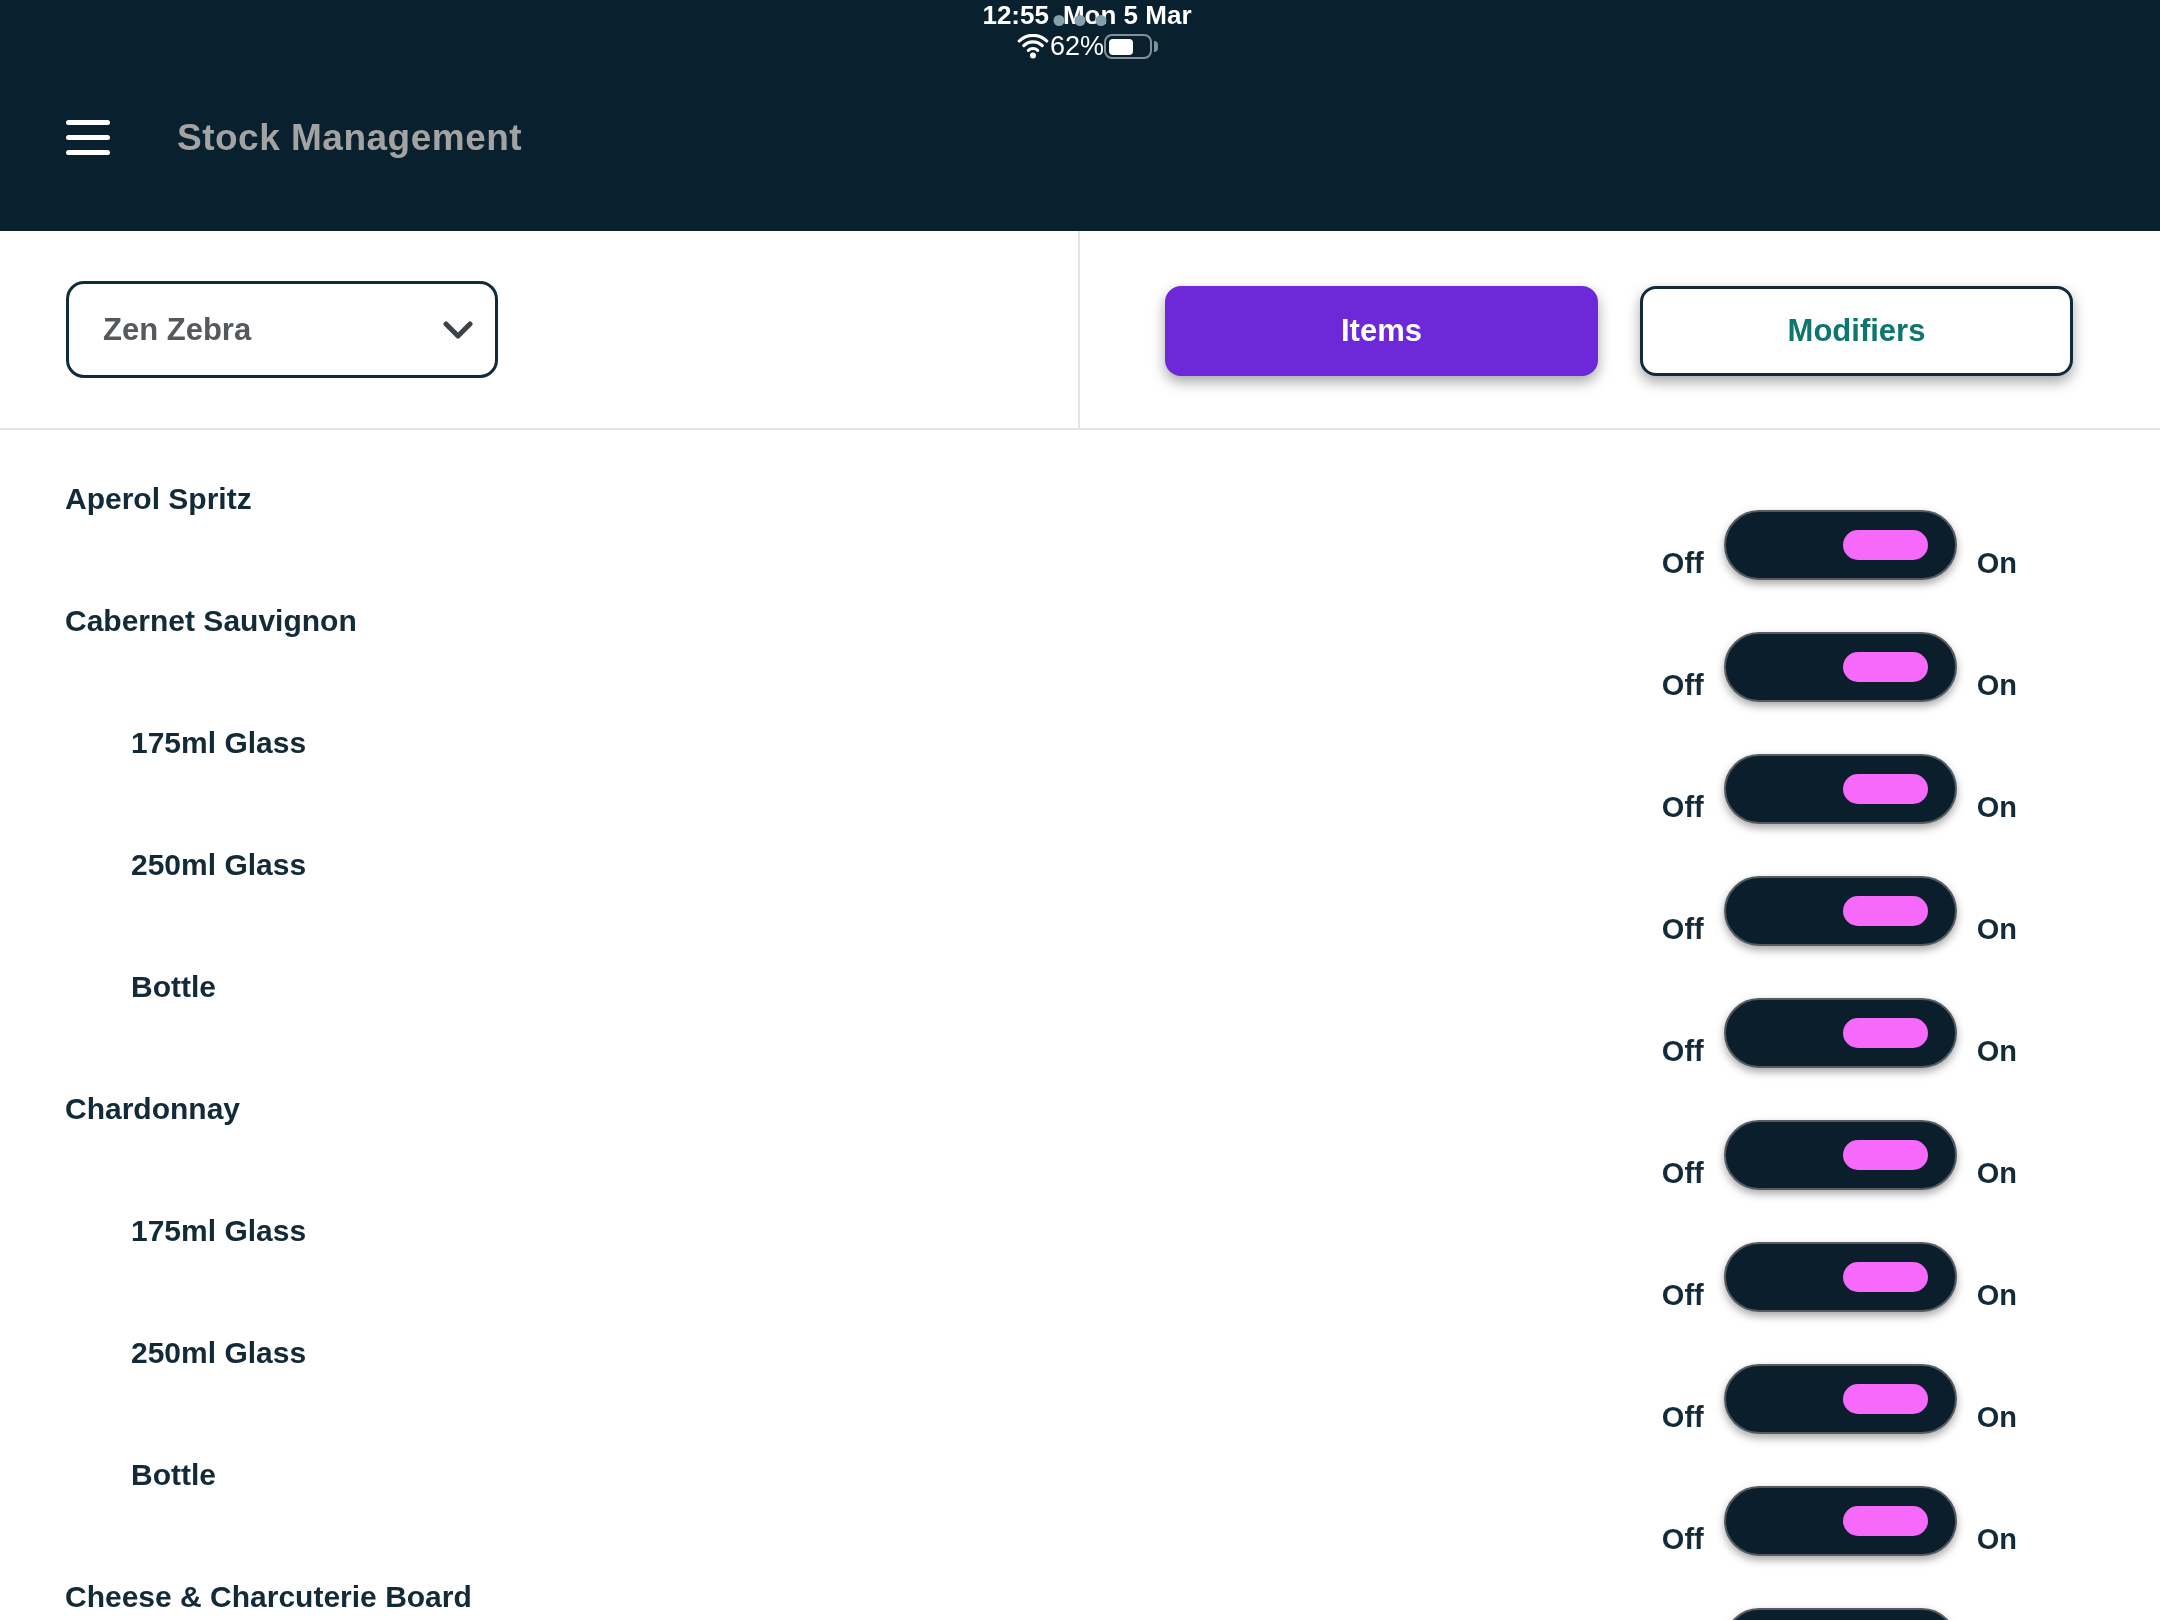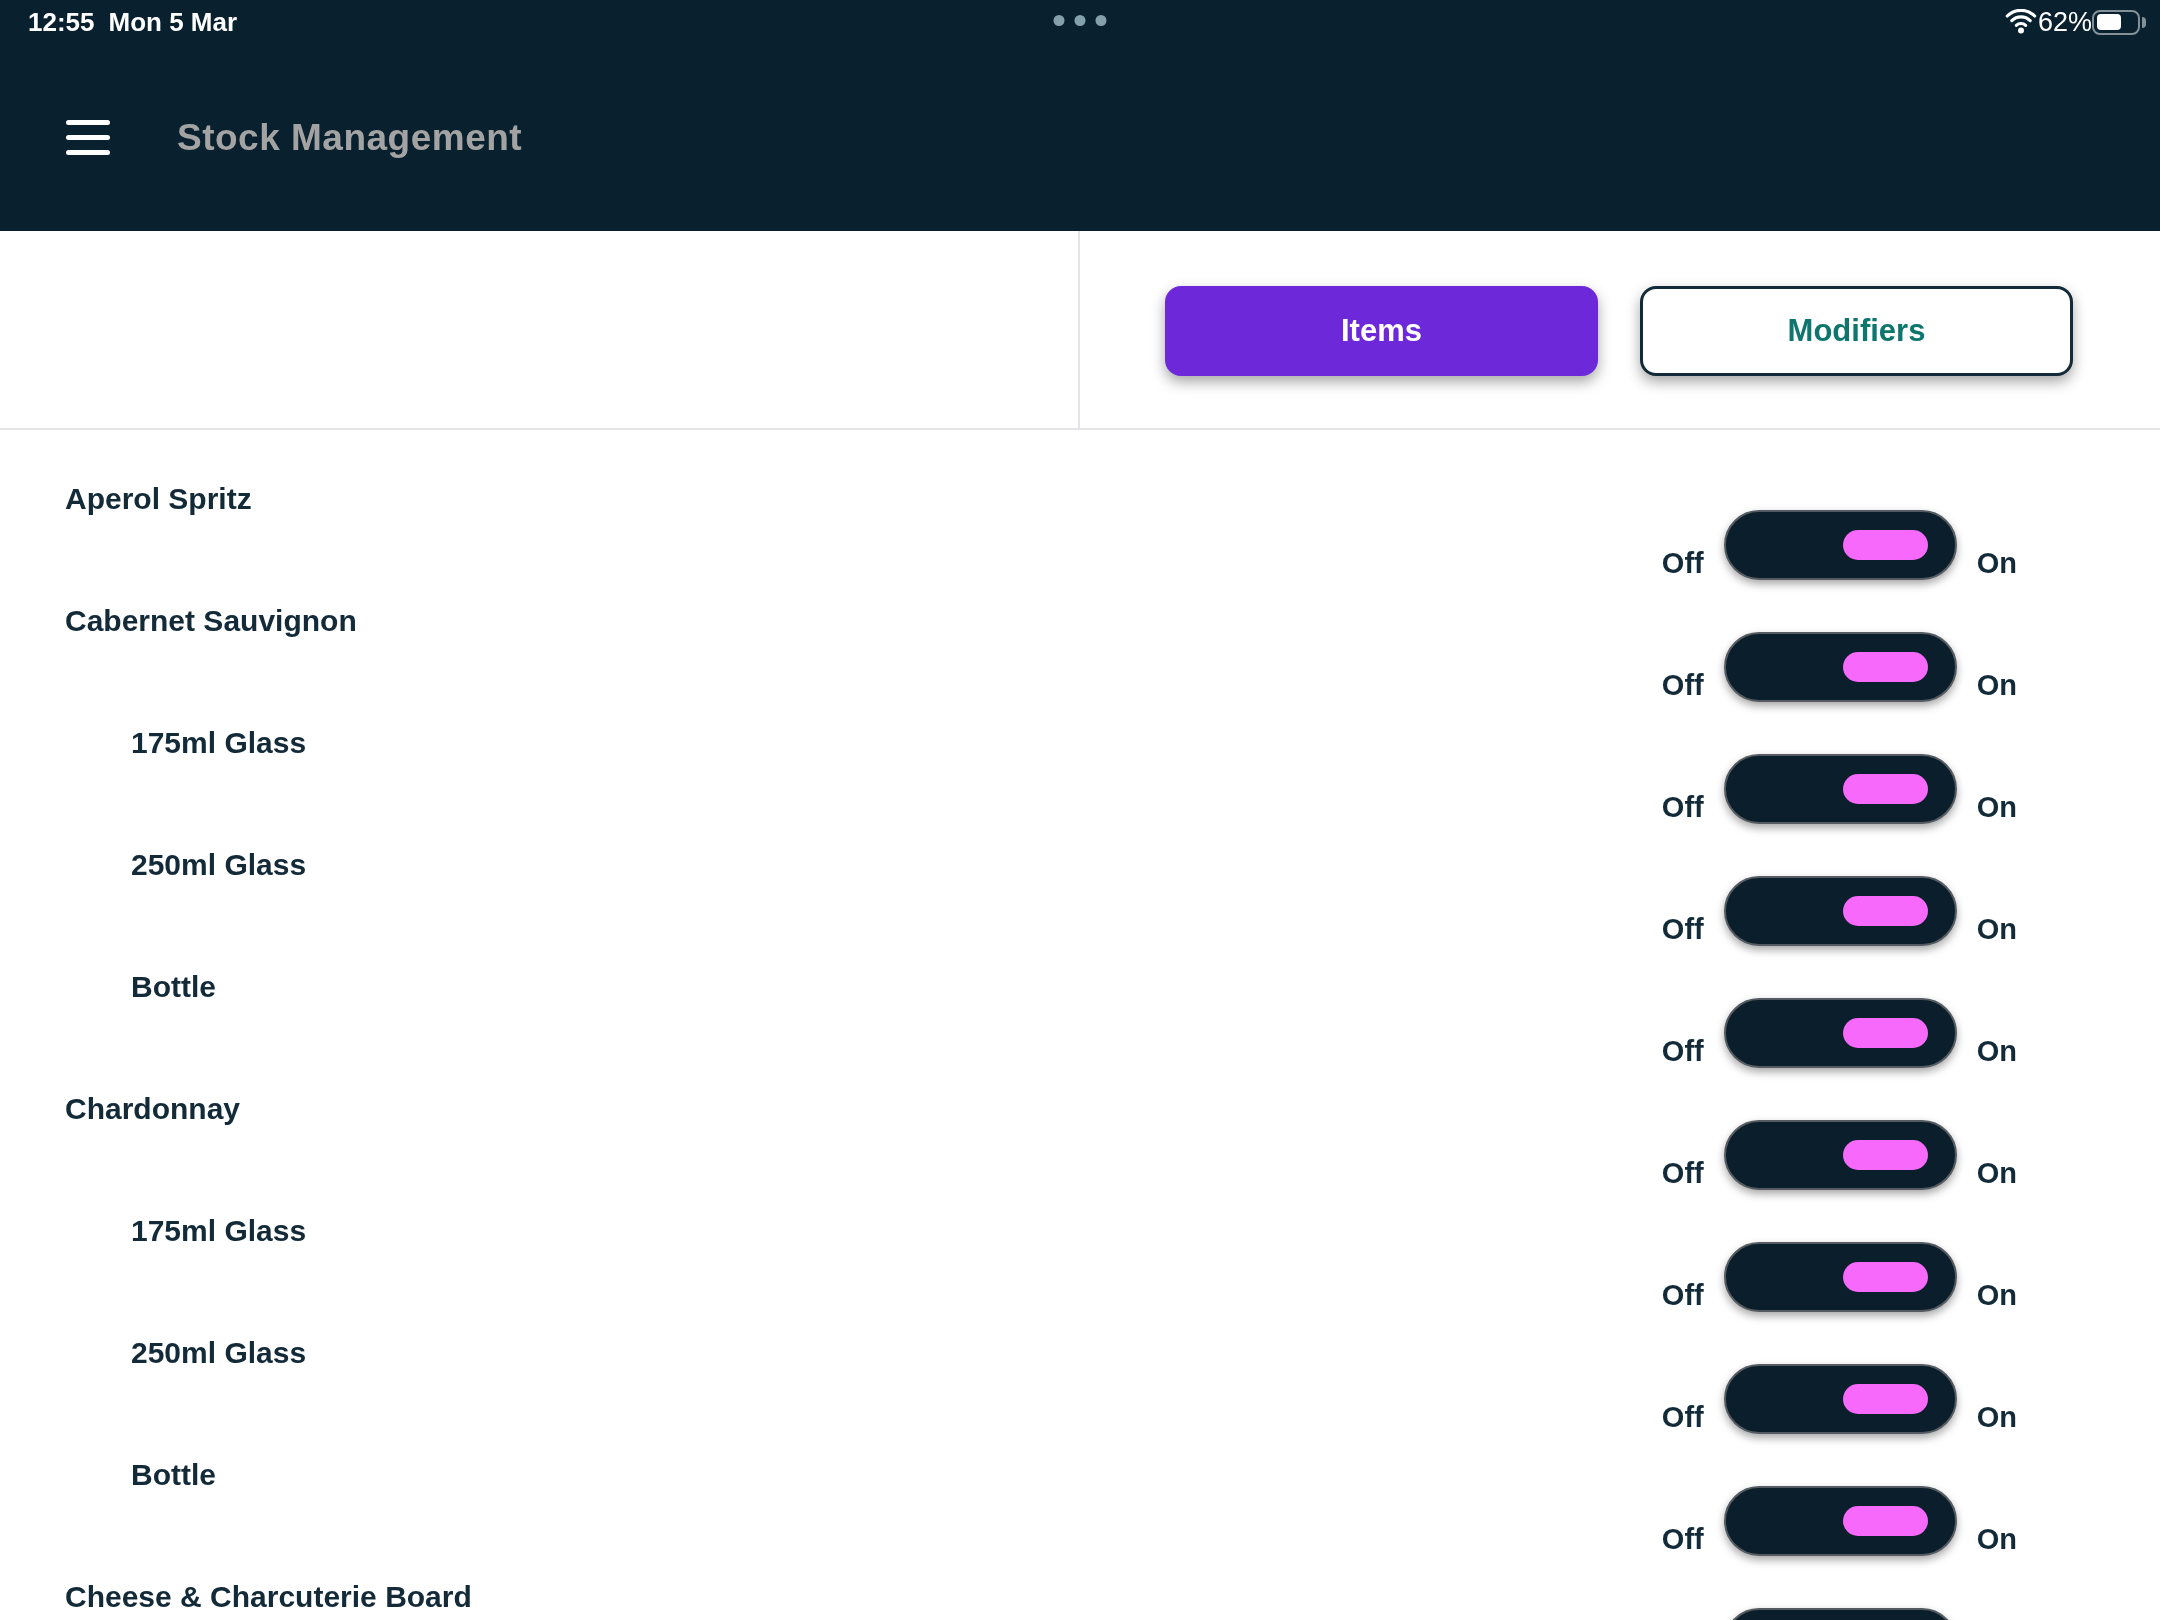--- a/index.html
+++ b/index.html
@@ -11,20 +11,21 @@
   }
 
   
   .topbar { height: 231px; background: #09212e; color: #fff; position: relative; }
 
   .status-row {
     position: relative;
     display: flex; align-items: center; justify-content: space-between;
     height: 44px; padding: 0 14px 0 28px; box-sizing: border-box;
     font-size: 26px;
+    flex-direction: column;
   }
   .status-left { display: flex; align-items: center; gap: 14px; font-weight: 600; }
   .status-dots {
     position: absolute; left: 50%; top: 15px; transform: translateX(-50%);
     display: flex; gap: 10px;
   }
   .sdot { width: 11px; height: 11px; border-radius: 50%; background: #84a0ab; }
   .status-right { display: flex; align-items: center; }
   .pct { font-size: 27px; font-weight: 400; }
 
@@ -145,20 +146,26 @@
     <button class="hamburger">
       <span></span>
         <span></span>
         <span></span>
     </button>
     <div class="app-title">Stock Management</div>
   </div>
 </div>
 
 <div class="toolbar">
+  <div class="select-box">
+    <span class="select-value">Zen Zebra</span>
+    <svg class="chevron-svg" viewBox="0 0 30 20">
+      <polyline points="3,4 15,16 27,4" fill="none" stroke="#3d4246" stroke-width="5" stroke-linecap="round" stroke-linejoin="round"></polyline>
+    </svg>
+  </div>
 
 
   <div class="vdivider"></div>
 
   <button class="tab-btn tab-items">Items</button>
   <button class="tab-btn tab-modifiers">Modifiers</button>
 </div>
 
 <div class="list">
     <div class="row">

